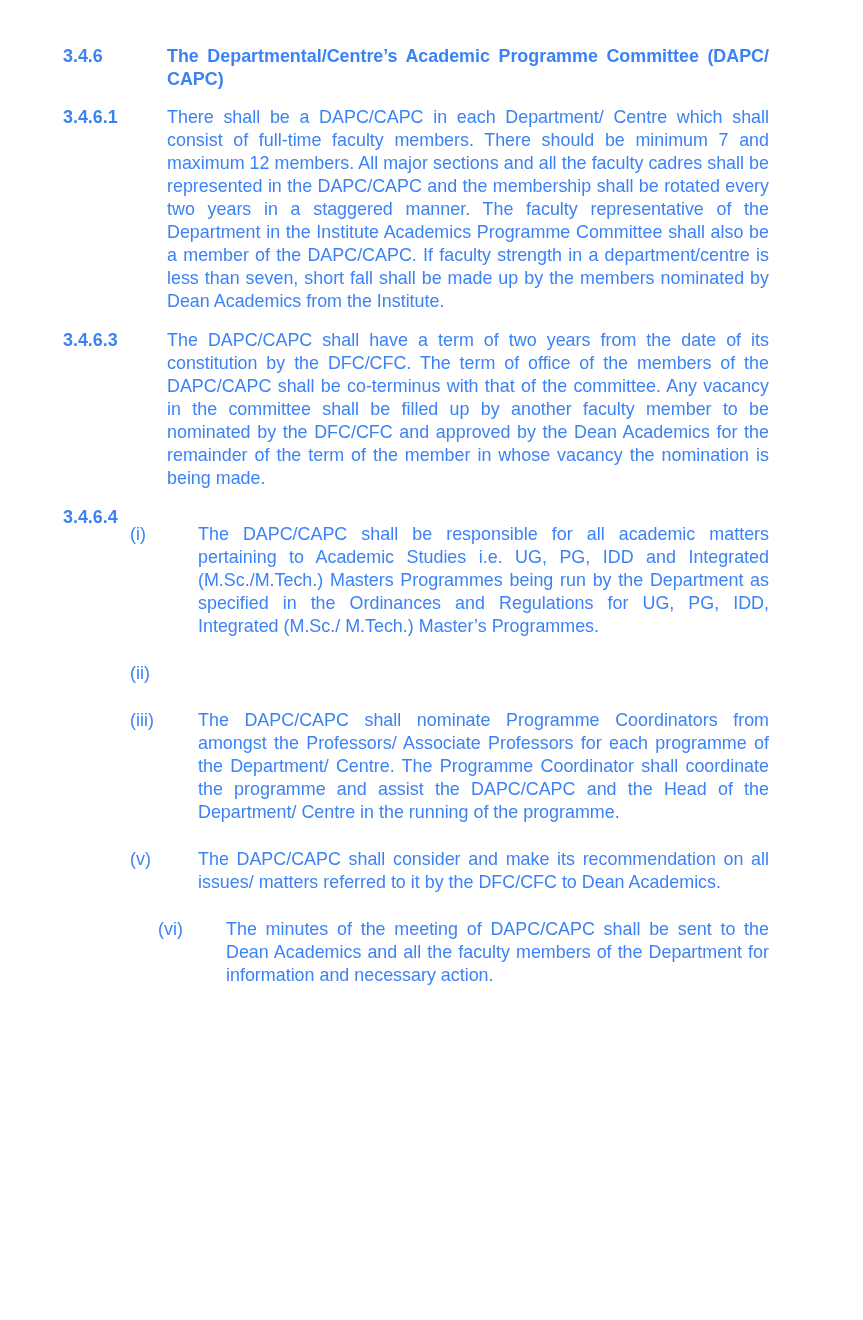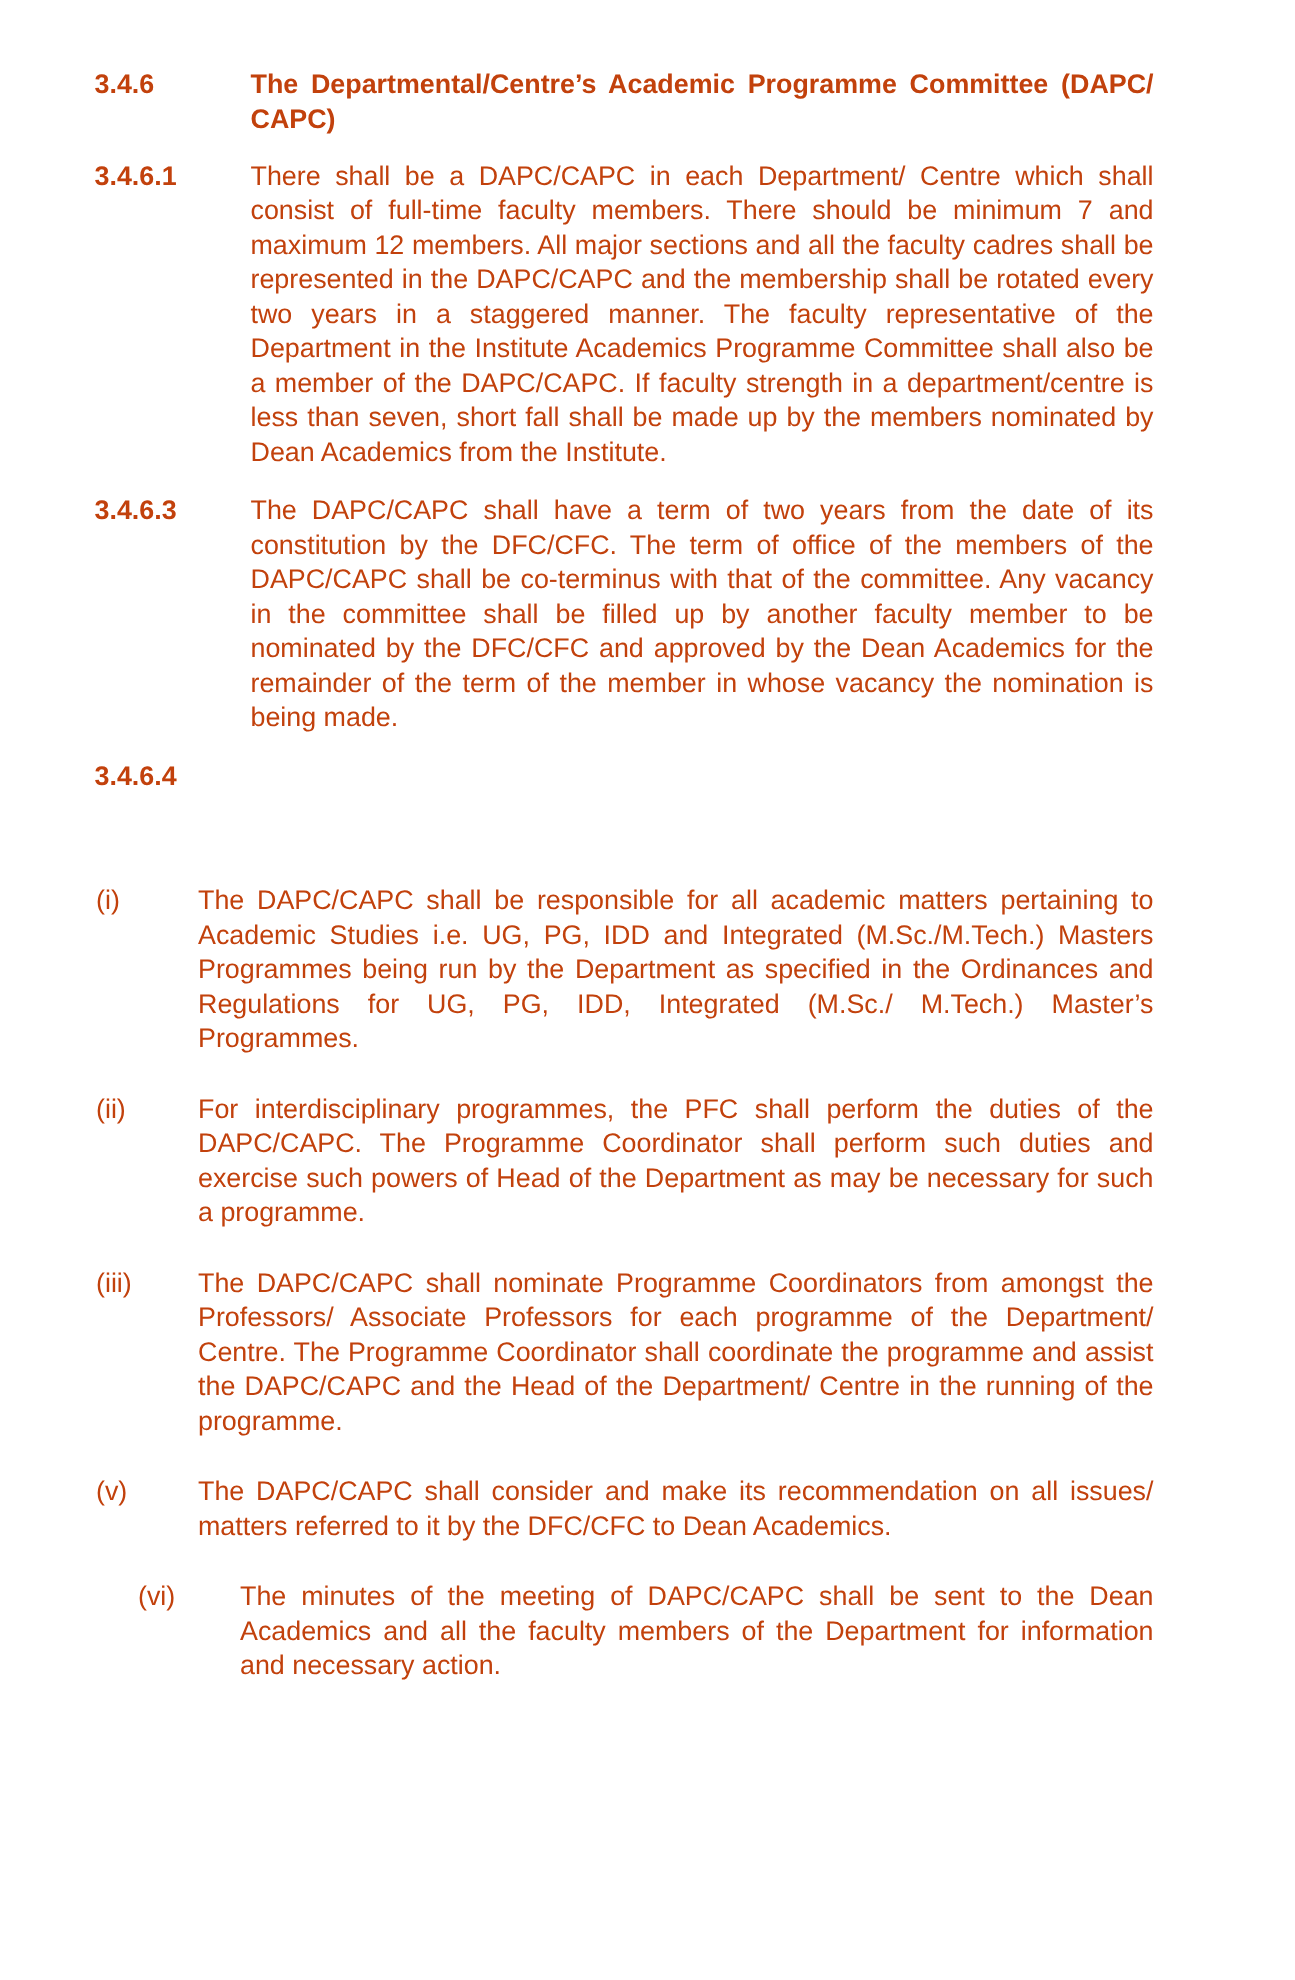--- a/index.html
+++ b/index.html
@@ -9,34 +9,34 @@
   }
   .page {
     position: relative;
     width: 863px;
     height: 1320px;
     background: #ffffff;
     overflow: hidden;
     font-family: "Liberation Sans", "DejaVu Sans", sans-serif;
     font-size: 17.9px;
     line-height: 23px;
-    color: #c2410c;
+    color: #3b82f6;
   }
   .content {
     position: absolute;
     left: 63px;
     top: 45px;
     width: 706px;
   }
   .section {
     display: flex;
     align-items: flex-start;
     margin-bottom: 16px;
   }
-  .section:last-child { margin-bottom: 0; flex-direction: column; }
+  .section:last-child { margin-bottom: 0; }
   .sec-num {
     flex: 0 0 66px;
     font-weight: 700;
     white-space: nowrap;
   }
   .sec-body {
     flex: 1 1 auto;
     min-width: 0;
   }
   .sec-text {
@@ -96,21 +96,20 @@
       <div class="section heading">
     <div class="sec-num">3.4.6.4</div>
     <div class="sec-body">
       <div class="duty-list">
             <div class="list-item">
     <div class="item-marker">(i)</div>
     <div class="item-text">The DAPC/CAPC shall be responsible for all academic matters pertaining to Academic Studies i.e. UG, PG, IDD and Integrated (M.Sc./M.Tech.) Masters Programmes being run by the Department as specified in the Ordinances and Regulations for UG, PG, IDD, Integrated (M.Sc./ M.Tech.) Master’s Programmes.</div>
   </div>
             <div class="list-item">
     <div class="item-marker">(ii)</div>
-    <div class="item-text">For interdisciplinary programmes, the PFC shall perform the duties of the DAPC/CAPC. The Programme Coordinator shall perform such duties and exercise such powers of Head of the Department as may be necessary for such a programme.</div>
   </div>
             <div class="list-item">
     <div class="item-marker">(iii)</div>
     <div class="item-text">The DAPC/CAPC shall nominate Programme Coordinators from amongst the Professors/ Associate Professors for each programme of the Department/ Centre. The Programme Coordinator shall coordinate the programme and assist the DAPC/CAPC and the Head of the Department/ Centre in the running of the programme.</div>
   </div>
             <div class="list-item">
     <div class="item-marker">(v)</div>
     <div class="item-text">The DAPC/CAPC shall consider and make its recommendation on all issues/ matters referred to it by the DFC/CFC to Dean Academics.</div>
   </div>
             <div class="list-item">

